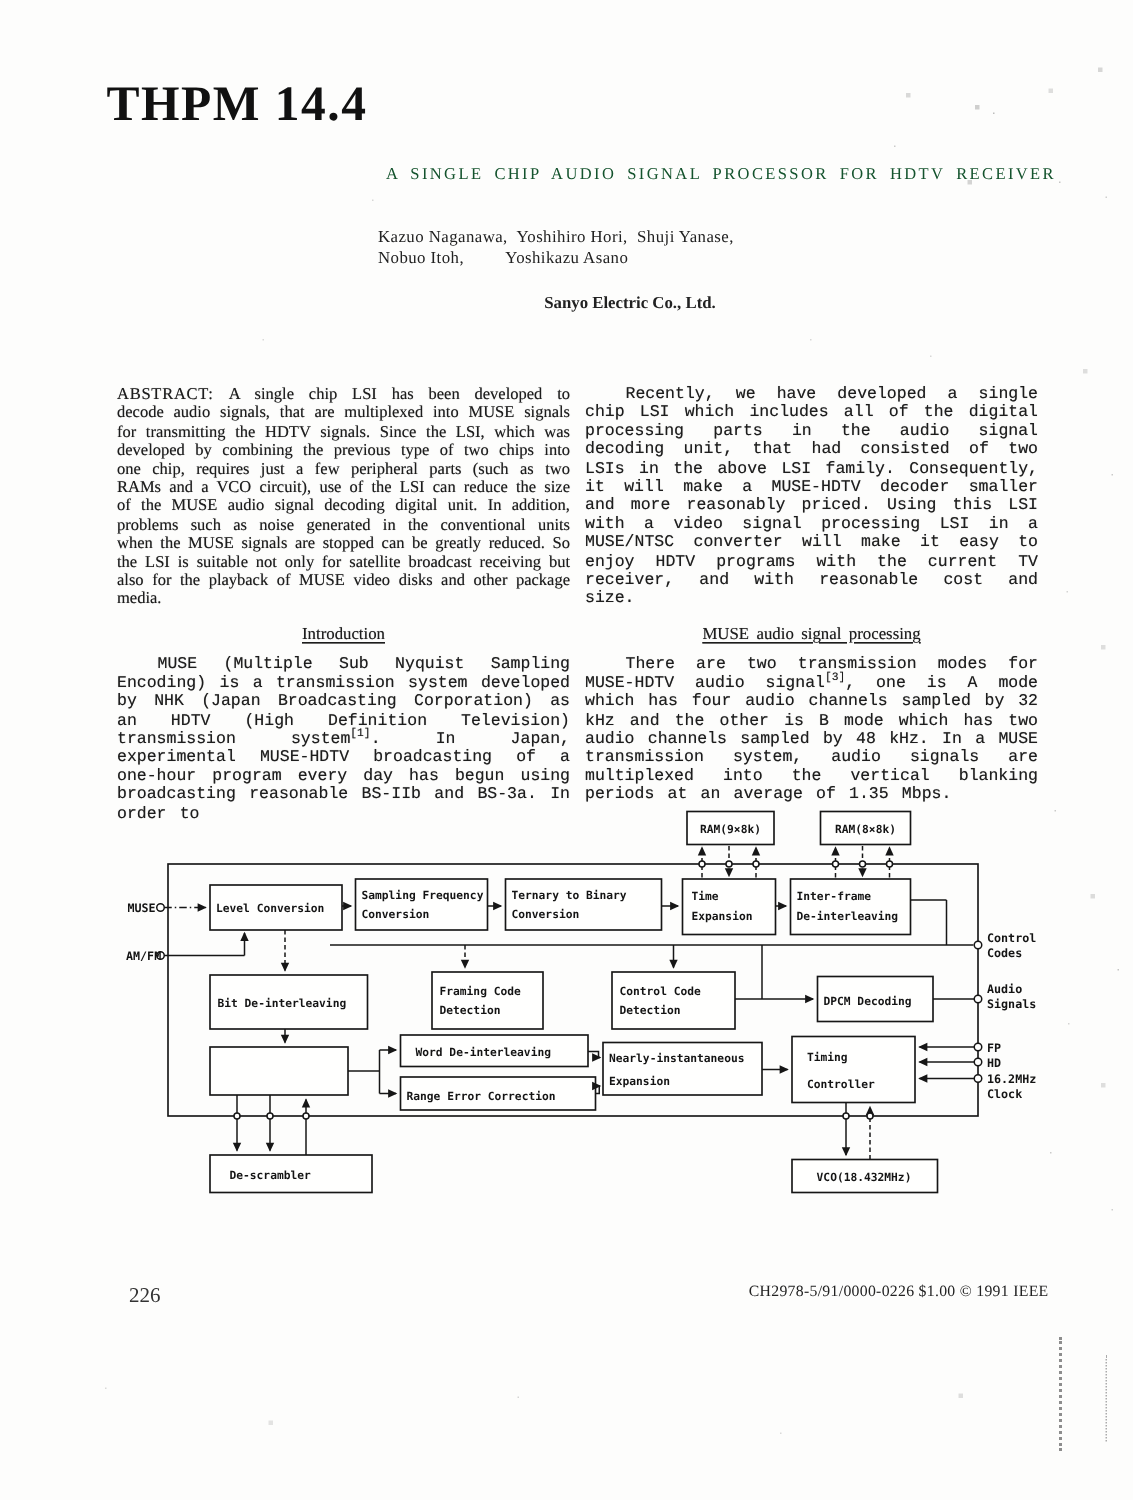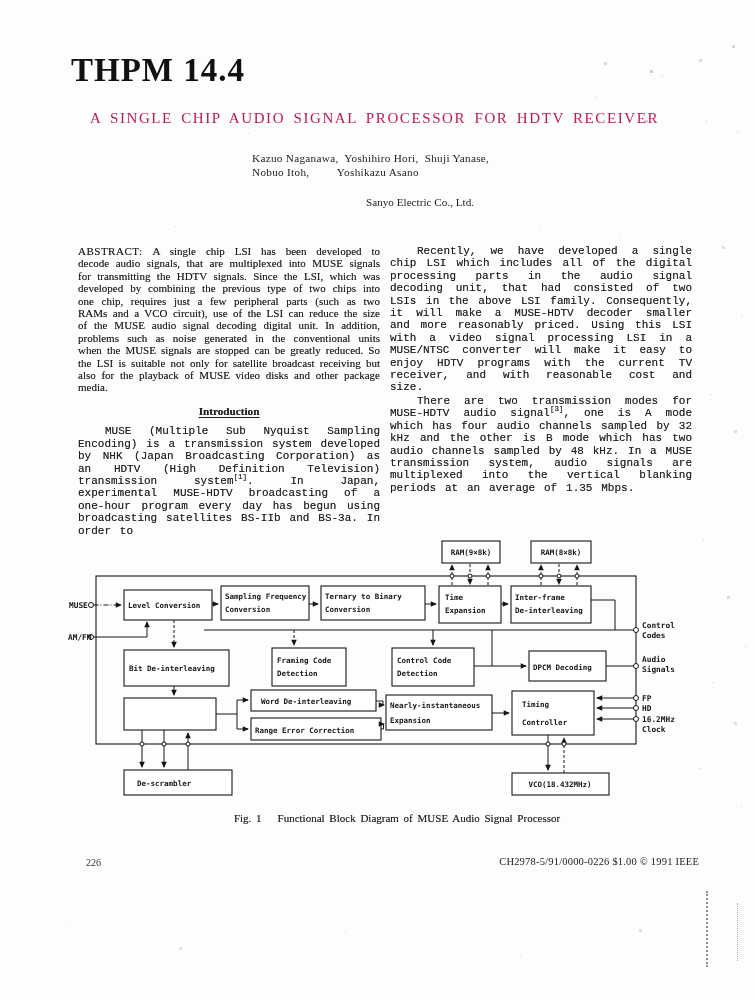--- a/index.html
+++ b/index.html
@@ -5,64 +5,64 @@
   html,body{margin:0;padding:0;}
   body{
     width:755px;height:1000px;position:relative;background:#fdfdfc;
     font-family:"Liberation Serif", serif;color:#1b1b1b;overflow:hidden;
   }
   .session{
     position:absolute;left:71px;top:52px;font-size:33px;font-weight:bold;
     letter-spacing:1px;color:#111;
   }
   .paper-title{
-    position:absolute;left:90px;top:110px;width:614px;text-align:left;
-    font-size:15px;letter-spacing:1.6px;word-spacing:3px;color:#be185d;
+    position:absolute;left:90px;top:110px;width:614px;text-align:right;
+    font-size:11px;letter-spacing:1.6px;word-spacing:3px;color:#14532d;
   }
   .authors{
     position:absolute;left:252px;top:151px;font-size:11.2px;line-height:14px;
     white-space:pre;color:#222;letter-spacing:.3px;
   }
   .affiliation{
     position:absolute;left:270px;top:196px;width:300px;text-align:center;
-    font-size:11.2px;line-height:13px;color:#222;
+    font-size:11.2px;line-height:13px;color:#222;font-weight:bold;
   }
   .col{
-    position:absolute;top:245px;width:302px;font-size:11px;line-height:12.4px;
+    position:absolute;top:257px;width:302px;font-size:11px;line-height:12.4px;
     text-align:justify;word-spacing:2.2px;color:#1d1d1d;
     text-shadow:0 0 .45px rgba(20,20,20,.55);
   }
   .col-left{left:78px;}
   .col-right{left:390px;}
   .col p{margin:0 0 1px 0;}
   .indent{text-indent:27px;font-family:Liberation Mono, monospace;}
   .abstract-label{letter-spacing:.5px;margin-right:10px;}
   .sec-heading{
     text-align:center;font-size:11.2px;margin:11px 0 8px 0;
-    text-decoration:underline;text-underline-offset:2px;font-weight:bold;
+    text-decoration:underline;text-underline-offset:2px;font-weight:normal;
   }
   sup{font-size:7.5px;line-height:0;}
-  .figure-wrap{position:absolute;left:67px;top:538px;width:660px;height:292px;}
+  .figure-wrap{position:absolute;left:83px;top:538px;width:660px;height:292px;}
   .figure-caption{
     width:660px;text-align:center;font-size:11px;margin-top:0px;color:#222;
     word-spacing:2px;text-shadow:0 0 .4px rgba(20,20,20,.5);
   }
   .figure-caption .figno{margin-right:16px;}
   svg text{
     font-family:"DejaVu Sans Mono", monospace;font-weight:bold;font-size:7.5px;
     fill:#141414;
   }
   svg .io-label{font-size:7.8px;}
   svg rect.blk{fill:#fffffe;stroke:#161616;stroke-width:1.1;}
   svg rect.outer{fill:none;stroke:#161616;stroke-width:1.1;}
   svg line,svg polyline{stroke:#161616;stroke-width:1;fill:none;}
   svg .dash{stroke-dasharray:3,2;}
   svg .dashdot{stroke-dasharray:5,2,1,2;}
   svg circle.term{fill:#fffffe;stroke:#161616;stroke-width:1;}
-  .footer-page{position:absolute;left:86px;top:857px;font-size:10px;color:#333;}
+  .footer-page{position:absolute;left:86px;top:857px;font-size:14px;color:#333;}
   .footer-copyright{
     position:absolute;right:56px;top:856px;font-size:10.5px;font-weight:normal;color:#222;
     letter-spacing:.2px;
   }
   .speckles{
     position:absolute;left:0;top:0;width:1px;height:1px;background:transparent;
     box-shadow:
       605px 63px 0 1px rgba(0,0,0,.14), 651px 71px 0 1px rgba(0,0,0,.18),
       662px 75px 0 0 rgba(0,0,0,.25), 700px 60px 0 1px rgba(0,0,0,.12),
       733px 46px 0 1px rgba(0,0,0,.15), 596px 97px 0 0 rgba(0,0,0,.2),
@@ -101,25 +101,26 @@
 <div class="authors"><span>Kazuo Naganawa,  Yoshihiro Hori,  Shuji Yanase,</span>
 <span>Nobuo Itoh,         Yoshikazu Asano</span></div>
 
 <div class="affiliation">
   <div>Sanyo Electric Co., Ltd.</div>
 </div>
 
 <div class="col col-left">
   <p><span class="abstract-label">ABSTRACT:</span><span>A single chip LSI has been developed to decode audio signals, that are multiplexed into MUSE signals for transmitting the HDTV signals. Since the LSI, which was developed by combining the previous type of two chips into one chip, requires just a few peripheral parts (such as two RAMs and a VCO circuit), use of the LSI can reduce the size of the MUSE audio signal decoding digital unit.  In addition, problems such as noise generated in the conventional units when the MUSE signals are stopped can be greatly reduced. So the LSI is suitable not only for satellite broadcast receiving but also for the playback of MUSE video disks and other package media.</span></p>
   <h3 class="sec-heading">Introduction</h3>
-  <p class="indent"><span>MUSE (Multiple Sub Nyquist Sampling Encoding) is a transmission system developed by NHK (Japan Broadcasting Corporation) as an HDTV (High Definition Television) transmission system</span><sup>[1]</sup><span>.  In Japan, experimental MUSE-HDTV broadcasting of a one-hour program every day has begun using broadcasting satellites BS-IIb and BS-3a.  In order to</span></p>
+  <p class="indent"><span>MUSE (Multiple Sub Nyquist Sampling Encoding) is a transmission system developed by NHK (Japan Broadcasting Corporation) as an HDTV (High Definition Television) transmission system</span><sup>[1]</sup><span>.  In Japan, experimental MUSE-HDTV broadcasting of a one-hour program every day has begun using broadcasting reasonable BS-IIb and BS-3a.  In order to</span></p>
 </div>
 
 <div class="col col-right">
   <p class="indent">Recently, we have developed a single chip LSI which includes all of the digital processing parts in the audio signal decoding unit, that had consisted of two LSIs in the above LSI family. Consequently, it will make a MUSE-HDTV decoder smaller and more reasonably priced.  Using this LSI with a video signal processing LSI in a MUSE/NTSC converter will make it easy to enjoy HDTV programs with the current TV receiver, and with reasonable cost and size.</p>
+  <h3 class="sec-heading">MUSE audio signal processing</h3>
   <p class="indent"><span>There are two transmission modes for MUSE-HDTV audio signal</span><sup>[3]</sup><span>, one is A mode which has four audio channels sampled by 32 kHz and the other is B mode which has two audio channels sampled by 48 kHz.  In a MUSE transmission system, audio signals are multiplexed into the vertical blanking periods at an average of 1.35 Mbps.</span></p>
 </div>
 
 <div class="figure-wrap">
 <svg width="660" height="270" viewBox="0 0 660 270">
   <defs>
     <marker id="ar" viewBox="0 0 8 8" markerWidth="7" markerHeight="7" refX="6.5" refY="4" orient="auto">
       <path d="M0.5,0.8 L7.5,4 L0.5,7.2 z" fill="#161616"></path>
     </marker>
   </defs>
@@ -291,19 +292,16 @@
     <text class="io-label" x="575" y="90">Control</text>
     <text class="io-label" x="575" y="100">Codes</text>
     <text class="io-label" x="575" y="124">Audio</text>
     <text class="io-label" x="575" y="134">Signals</text>
     <text class="io-label" x="575" y="163">FP</text>
     <text class="io-label" x="575" y="173">HD</text>
     <text class="io-label" x="575" y="184">16.2MHz</text>
     <text class="io-label" x="575" y="194">Clock</text>
   </g>
 </svg>
-<div class="figure-caption">
-  <span class="figno">Fig. 1</span><span>Functional Block Diagram of MUSE Audio Signal Processor</span>
-</div>
 </div>
 
 <div class="footer-page">226</div>
 <div class="footer-copyright">CH2978-5/91/0000-0226 $1.00 © 1991 IEEE</div>
 
 </body></html>

